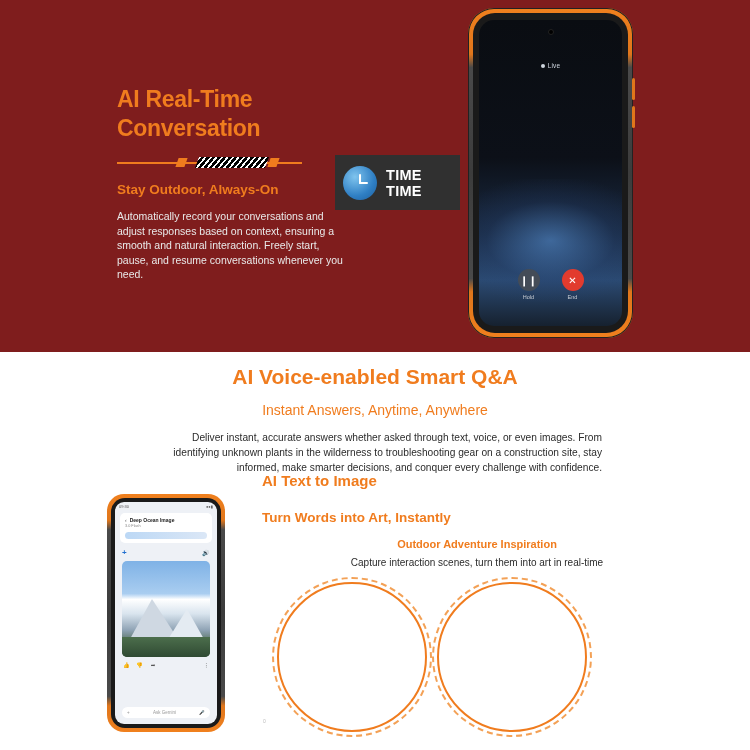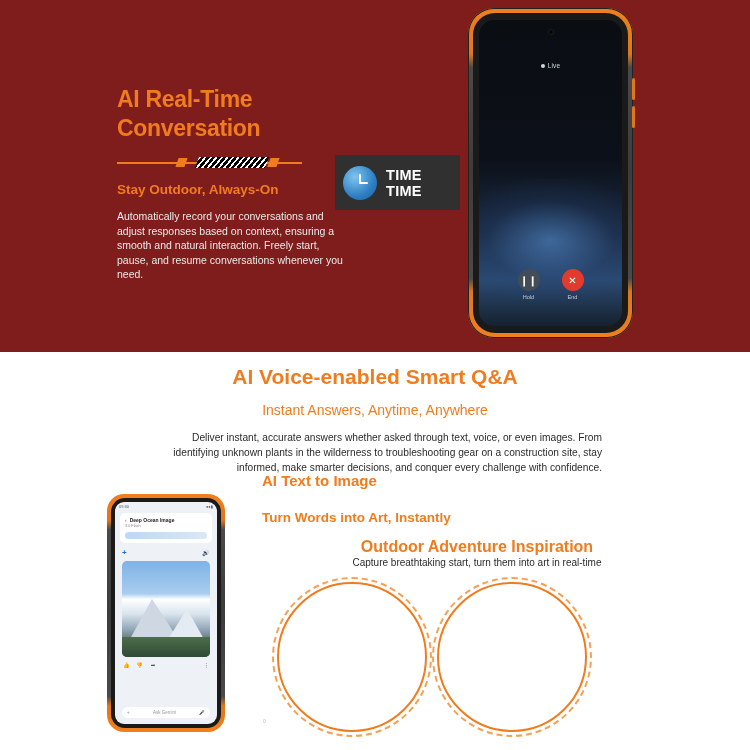--- a/index.html
+++ b/index.html
@@ -134,21 +134,21 @@
   .h4 {
     position: absolute; top: 120px; left: 262px; width: 430px; text-align: left;
     font-size: 15px; font-weight: bold; color: #f07c1e;
   }
   .h5 {
     position: absolute; top: 158px; left: 262px; width: 430px; 
     font-size: 13.5px; font-weight: bold; color: #f07c1e;
   }
   .h6 {
     position: absolute; top: 186px; left: 262px; width: 430px; text-align: center;
-    font-size: 16px; font-weight: bold; color: #f07c1e;
+    font-size: 11px; font-weight: bold; color: #f07c1e;
   }
   .caption {
     position: absolute; top: 205px; left: 262px; width: 430px; text-align: center;
     font-size: 10px; color: #2b2b2b;
   }
 
   
   .phone2 { position: absolute; left: 107px; top: 142px; width: 118px; height: 238px; }
   .p2-body {
     position: absolute; inset: 0; border-radius: 17px;
@@ -305,21 +305,21 @@
 
   <section class="light-section">
 
     <div class="h2">AI Voice-enabled Smart Q&amp;A</div>
     <div class="h3">Instant Answers, Anytime, Anywhere</div>
     <div class="para">Deliver instant, accurate answers whether asked through text, voice, or even images. From identifying unknown plants in the wilderness to troubleshooting gear on a construction site, stay informed, make smarter decisions, and conquer every challenge with confidence.</div>
 
     <div class="h4">AI Text to Image</div>
     <div class="h5">Turn Words into Art, Instantly</div>
     <div class="h6">Outdoor Adventure Inspiration</div>
-    <div class="caption">Capture breathtaking start, turn them into art in real-time</div>
+    <div class="caption">Capture interaction scenes, turn them into art in real-time</div>
 
     <div class="phone2">
       <div class="p2-body"></div>
       <div class="p2-frame"></div>
       <div class="p2-screen">
 
         <div class="p2-status">
           <span>09:30</span>
           <span>●●▮</span>
         </div>

